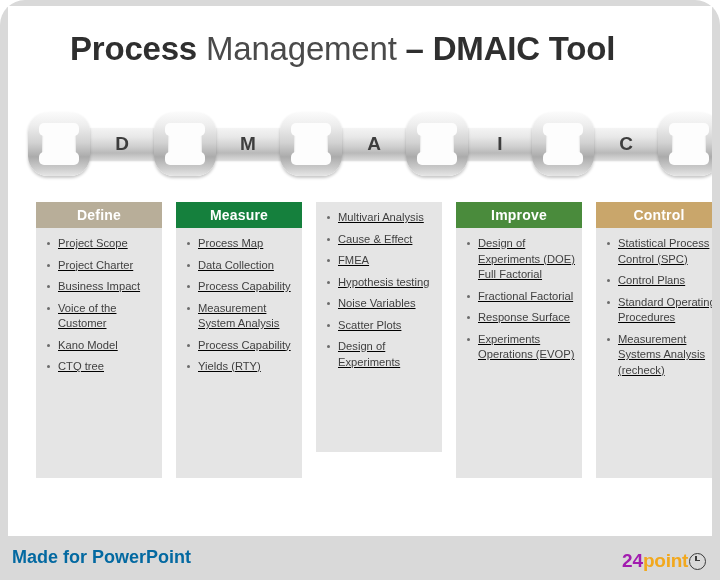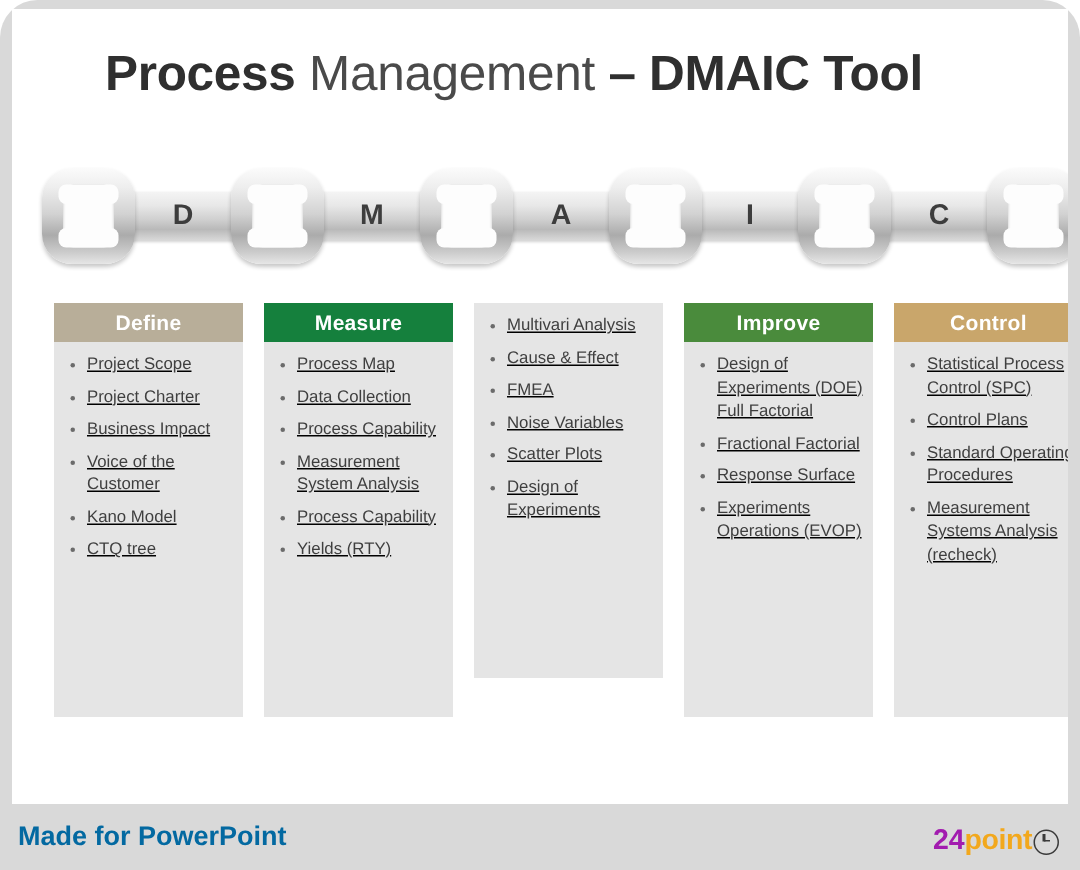--- a/index.html
+++ b/index.html
@@ -182,20 +182,21 @@
               <li>Yields (RTY)</li>
             </ul>
           </div>
         </div>
         <div class="col" style="left: 280px;">
           <div class="body">
             <ul>
               <li>Multivari Analysis</li>
               <li>Cause &amp; Effect</li>
               <li>FMEA</li>
+              <li>Hypothesis testing</li>
               <li>Noise Variables</li>
               <li>Scatter Plots</li>
               <li>Design of Experiments</li>
             </ul>
           </div>
         </div>
         <div class="col" style="left: 420px;">
           <div class="hdr" style="background: rgb(74, 139, 60);">Improve</div>
           <div class="body">
             <ul>

